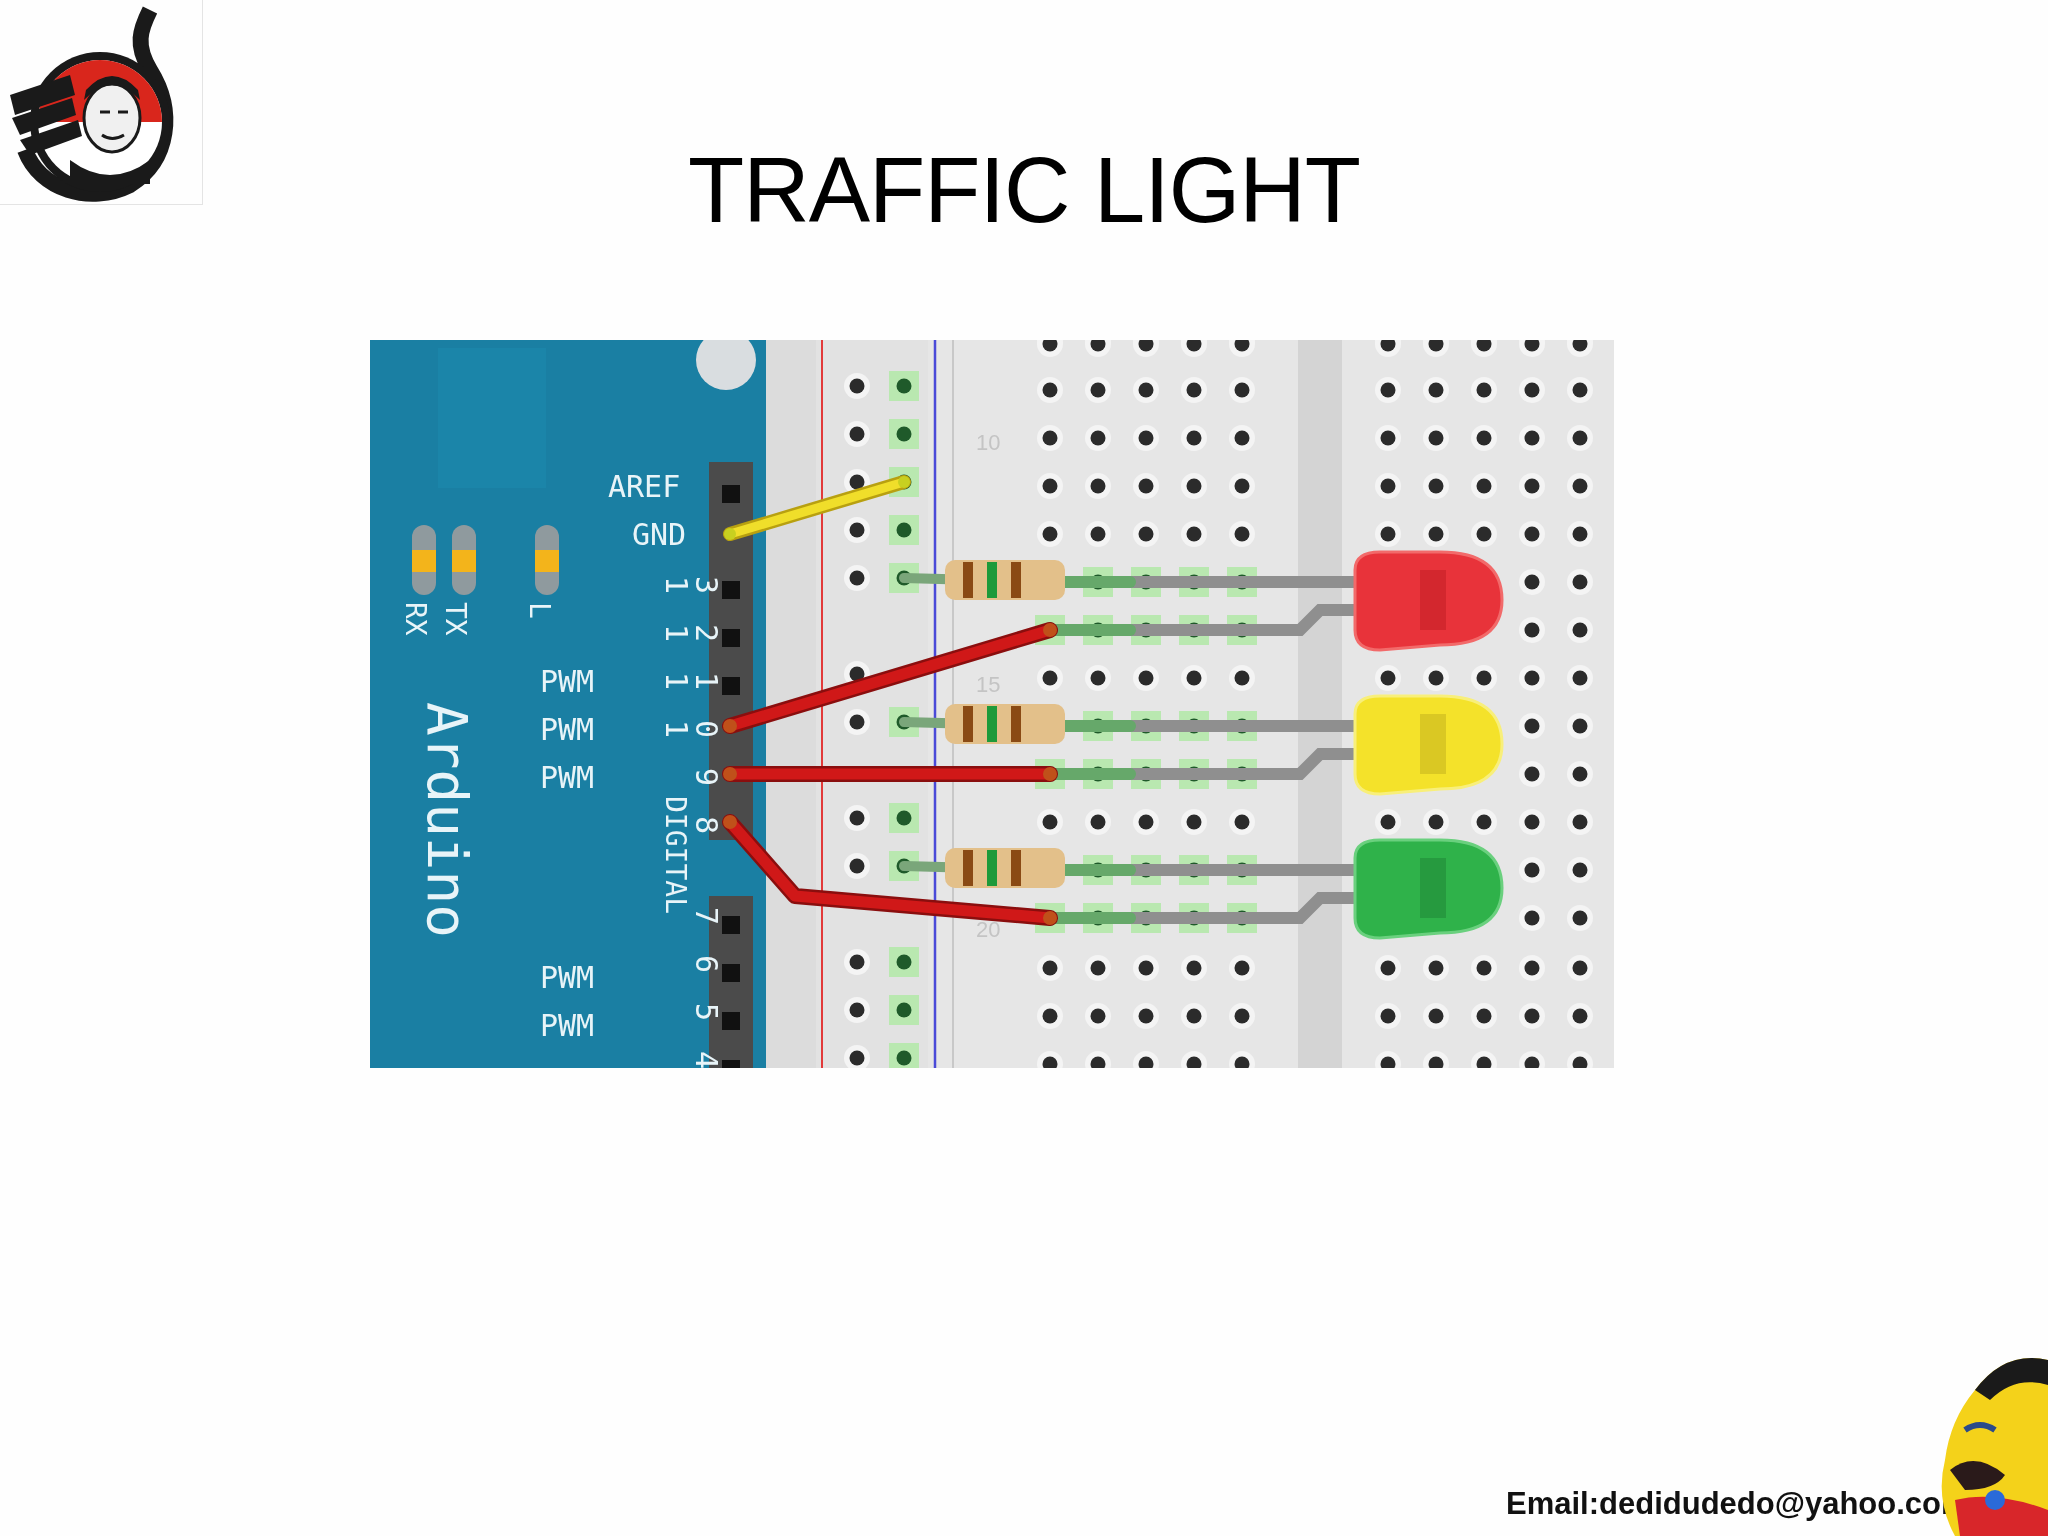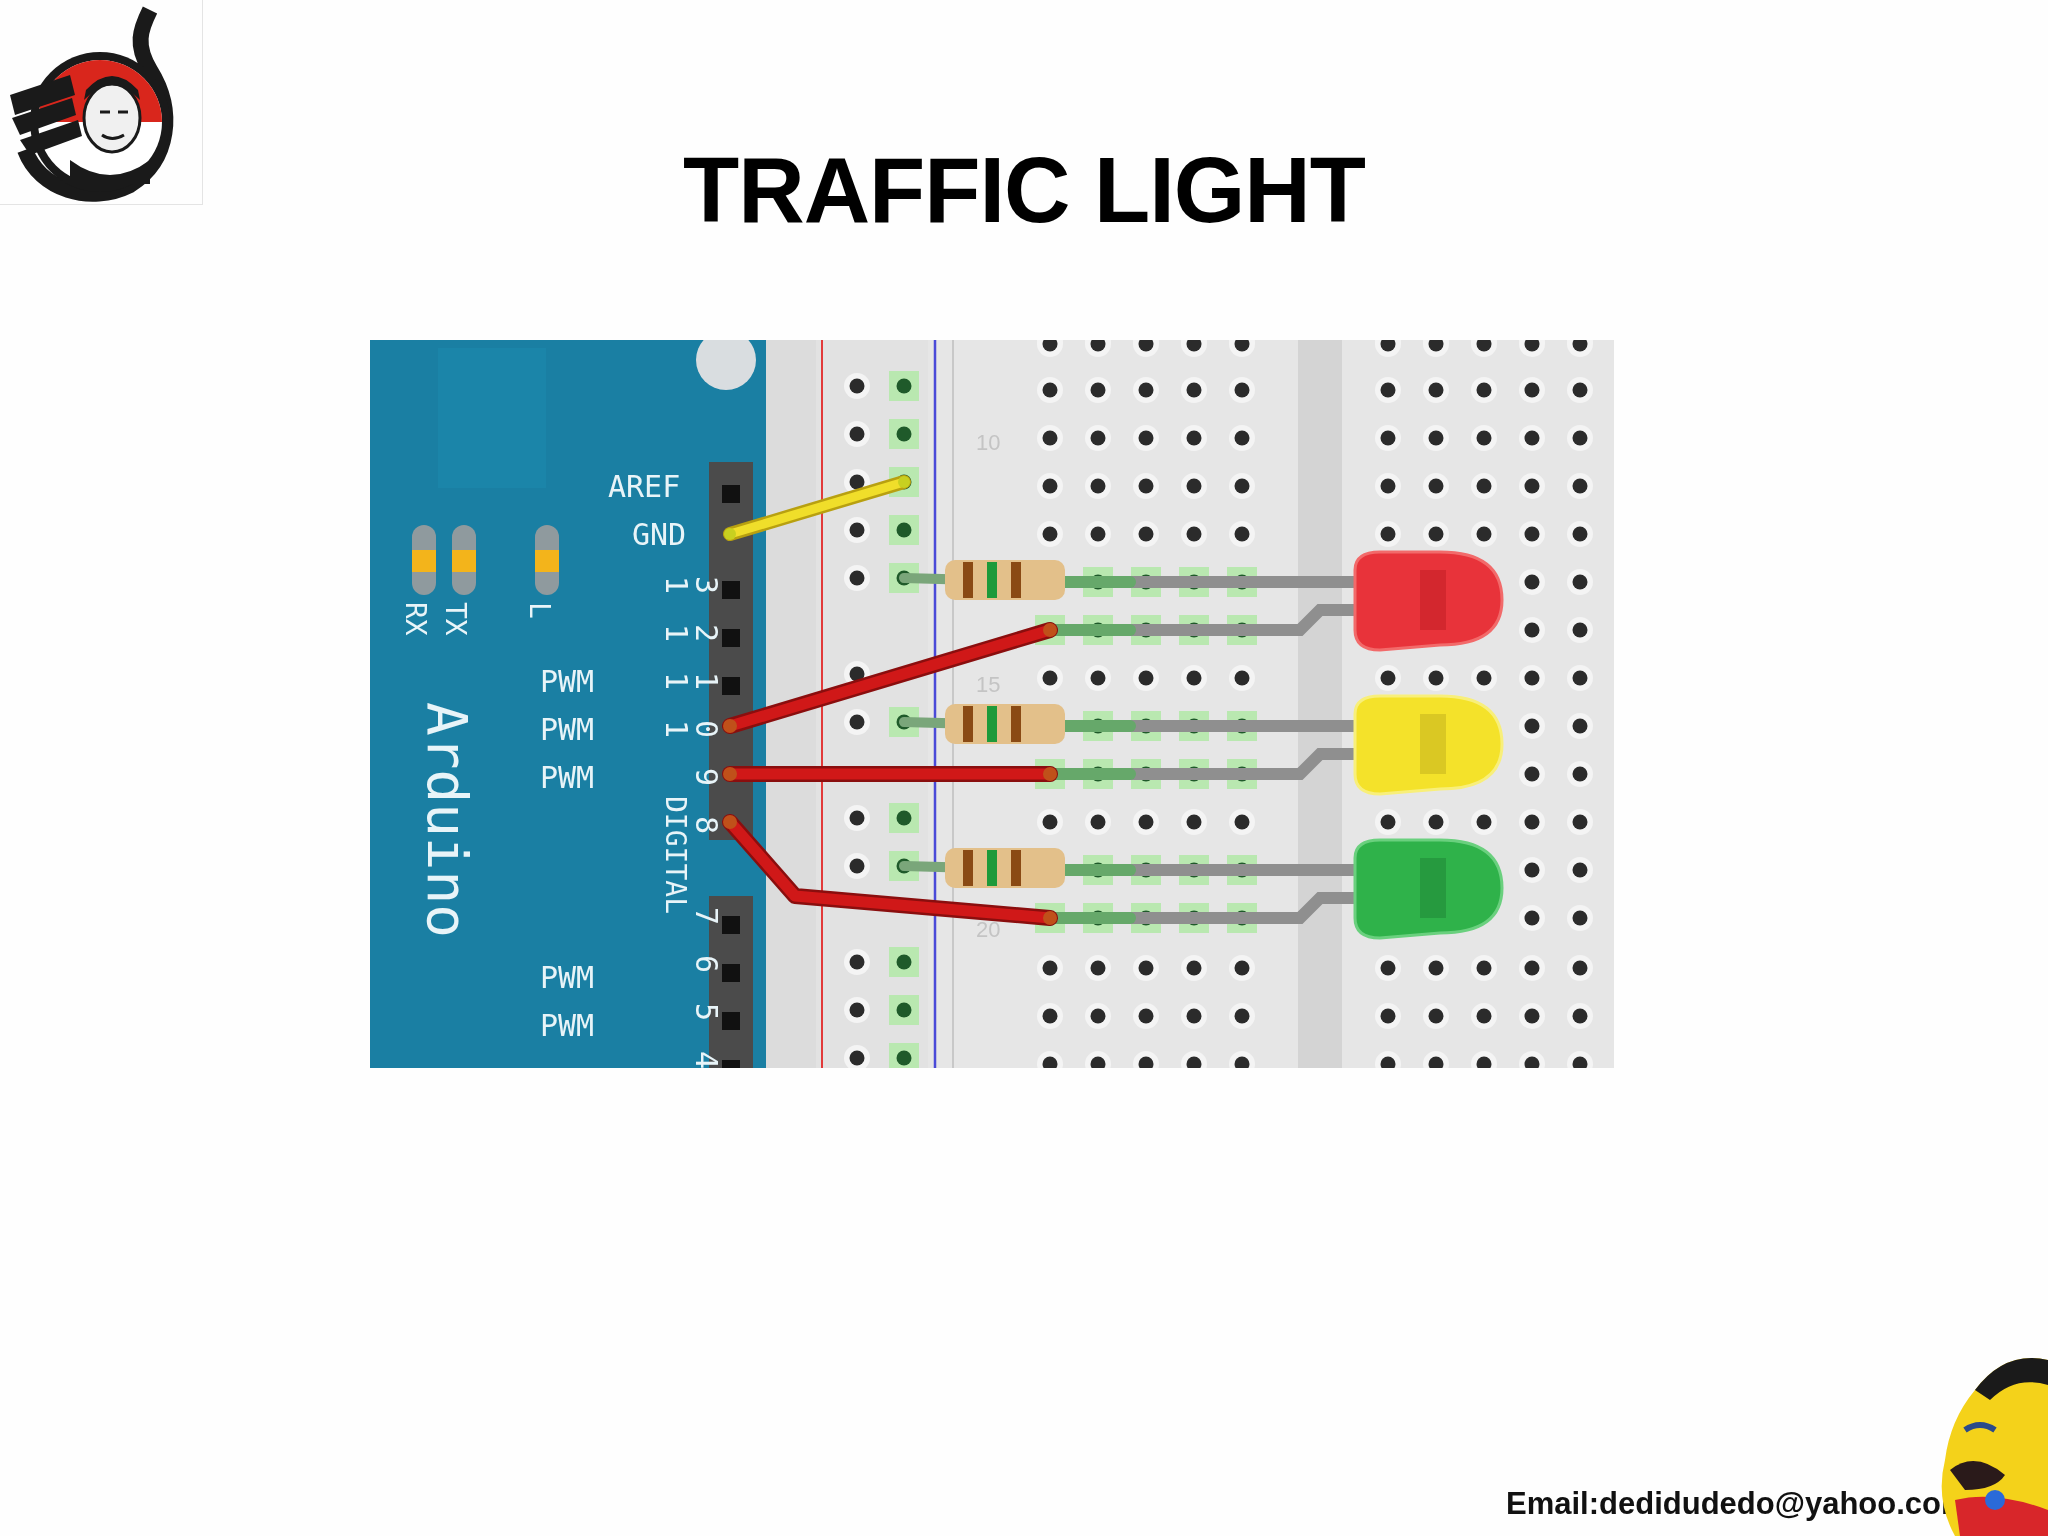--- a/index.html
+++ b/index.html
@@ -1,19 +1,19 @@
 <!DOCTYPE html>
 <html><head>
 <meta charset="utf-8">
 <style>
   html, body { margin:0; padding:0; }
   body { width:2048px; height:1536px; background:#fefefe; position:relative; overflow:hidden; font-family:"Liberation Sans", sans-serif; }
   .logo { position:absolute; left:0; top:0; width:200px; height:205px; }
   .logo-border { position:absolute; left:0; top:0; width:202px; height:204px; border-right:1px solid #e4e4e4; border-bottom:1px solid #e4e4e4; }
-  .title { position:absolute; left:0; width:2048px; top:138px; text-align:center; font-family:"Liberation Sans", sans-serif; font-weight:bold; font-size:92px; letter-spacing:-1px; color:#000; }
+  .title { position:absolute; left:0; width:2048px; top:138px; text-align:center; font-family:"Liberation Sans", sans-serif; font-weight:normal; font-size:92px; letter-spacing:-1px; color:#000; }
   .diagram { position:absolute; left:370px; top:340px; width:1244px; height:728px; overflow:hidden; }
   .email { position:absolute; left:1506px; top:1486px; font-family:"Liberation Sans", sans-serif; font-weight:bold; font-size:31px; color:#111; }
   .face { position:absolute; left:1935px; top:1350px; width:113px; height:186px; }
 </style>
 </head>
 <body>
 
 <div class="logo-border"></div>
 <svg class="logo" viewBox="0 0 200 205">
   <path d="M150 10 C140 30 135 45 150 70 C175 110 170 160 130 185 C90 205 40 190 25 150" fill="none" stroke="#1a1a1a" stroke-width="16"></path>

